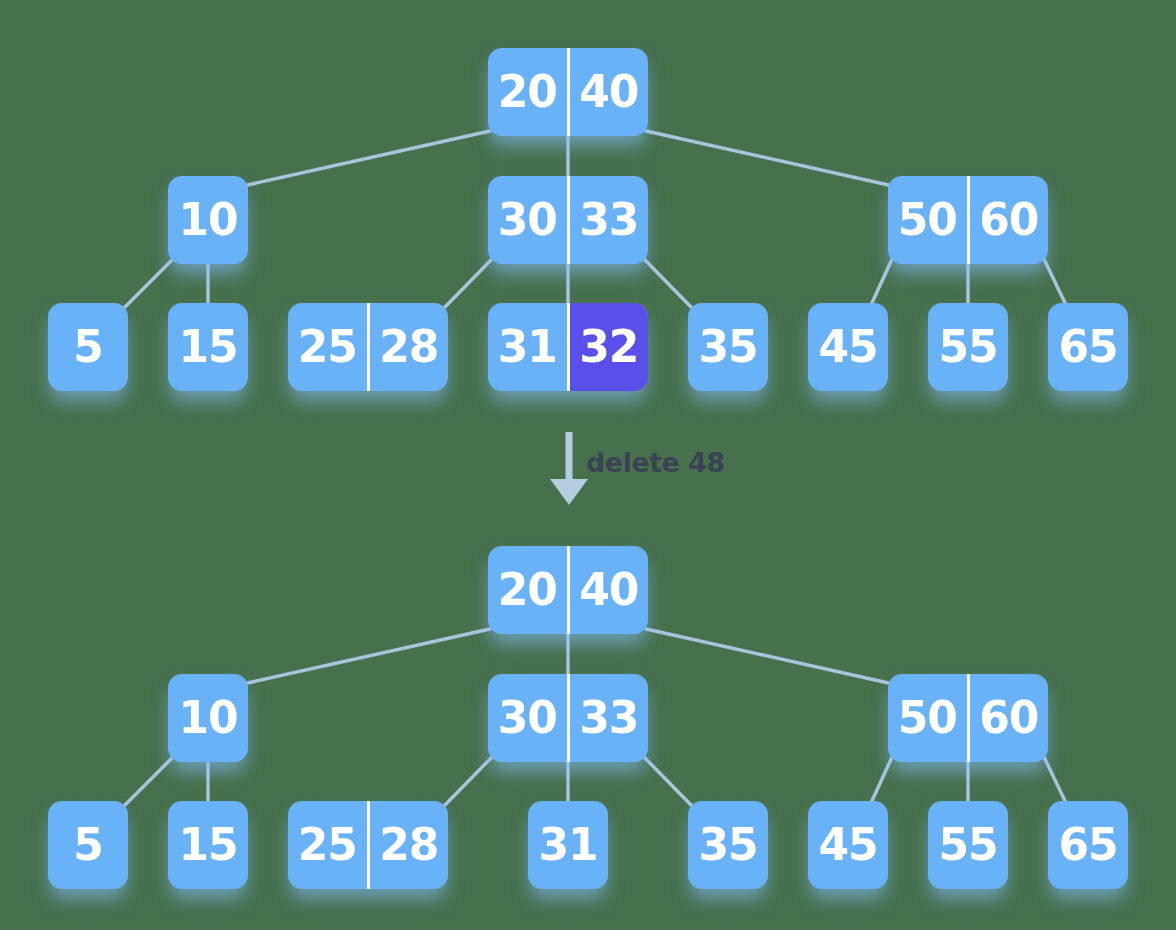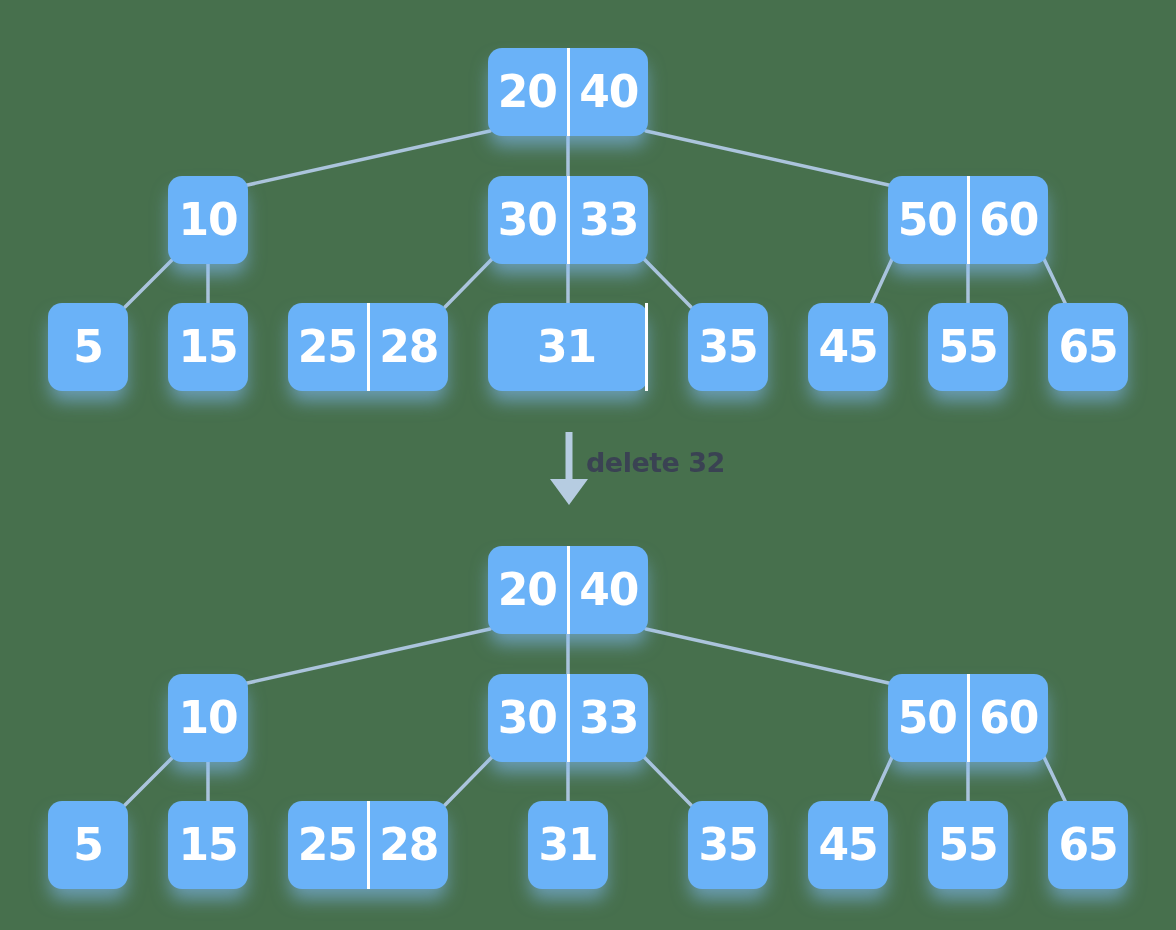--- a/index.html
+++ b/index.html
@@ -97,36 +97,37 @@
       <span class="cell">15</span>
     </div>
     <div class="node double" style="left:288px;top:303px">
       <span class="cell">25</span>
       <div class="divider"></div>
       <span class="cell">28</span>
     </div>
     <div class="node double" style="left:488px;top:303px">
       <span class="cell">31</span>
       <div class="divider"></div>
+      <span class="cell hl">32</span>
     </div>
     <div class="node single" style="left:688px;top:303px">
       <span class="cell">35</span>
     </div>
     <div class="node single" style="left:808px;top:303px">
       <span class="cell">45</span>
     </div>
     <div class="node single" style="left:928px;top:303px">
       <span class="cell">55</span>
     </div>
     <div class="node single" style="left:1048px;top:303px">
       <span class="cell">65</span>
     </div>
   </div>
 
-  <div class="op-label">delete 32</div>
+  <div class="op-label">delete 48</div>
 
   <div>
     <div class="node double" style="left:488px;top:546px">
       <span class="cell">20</span>
       <div class="divider"></div>
       <span class="cell">40</span>
     </div>
     <div class="node single" style="left:168px;top:674px">
       <span class="cell">10</span>
     </div>

